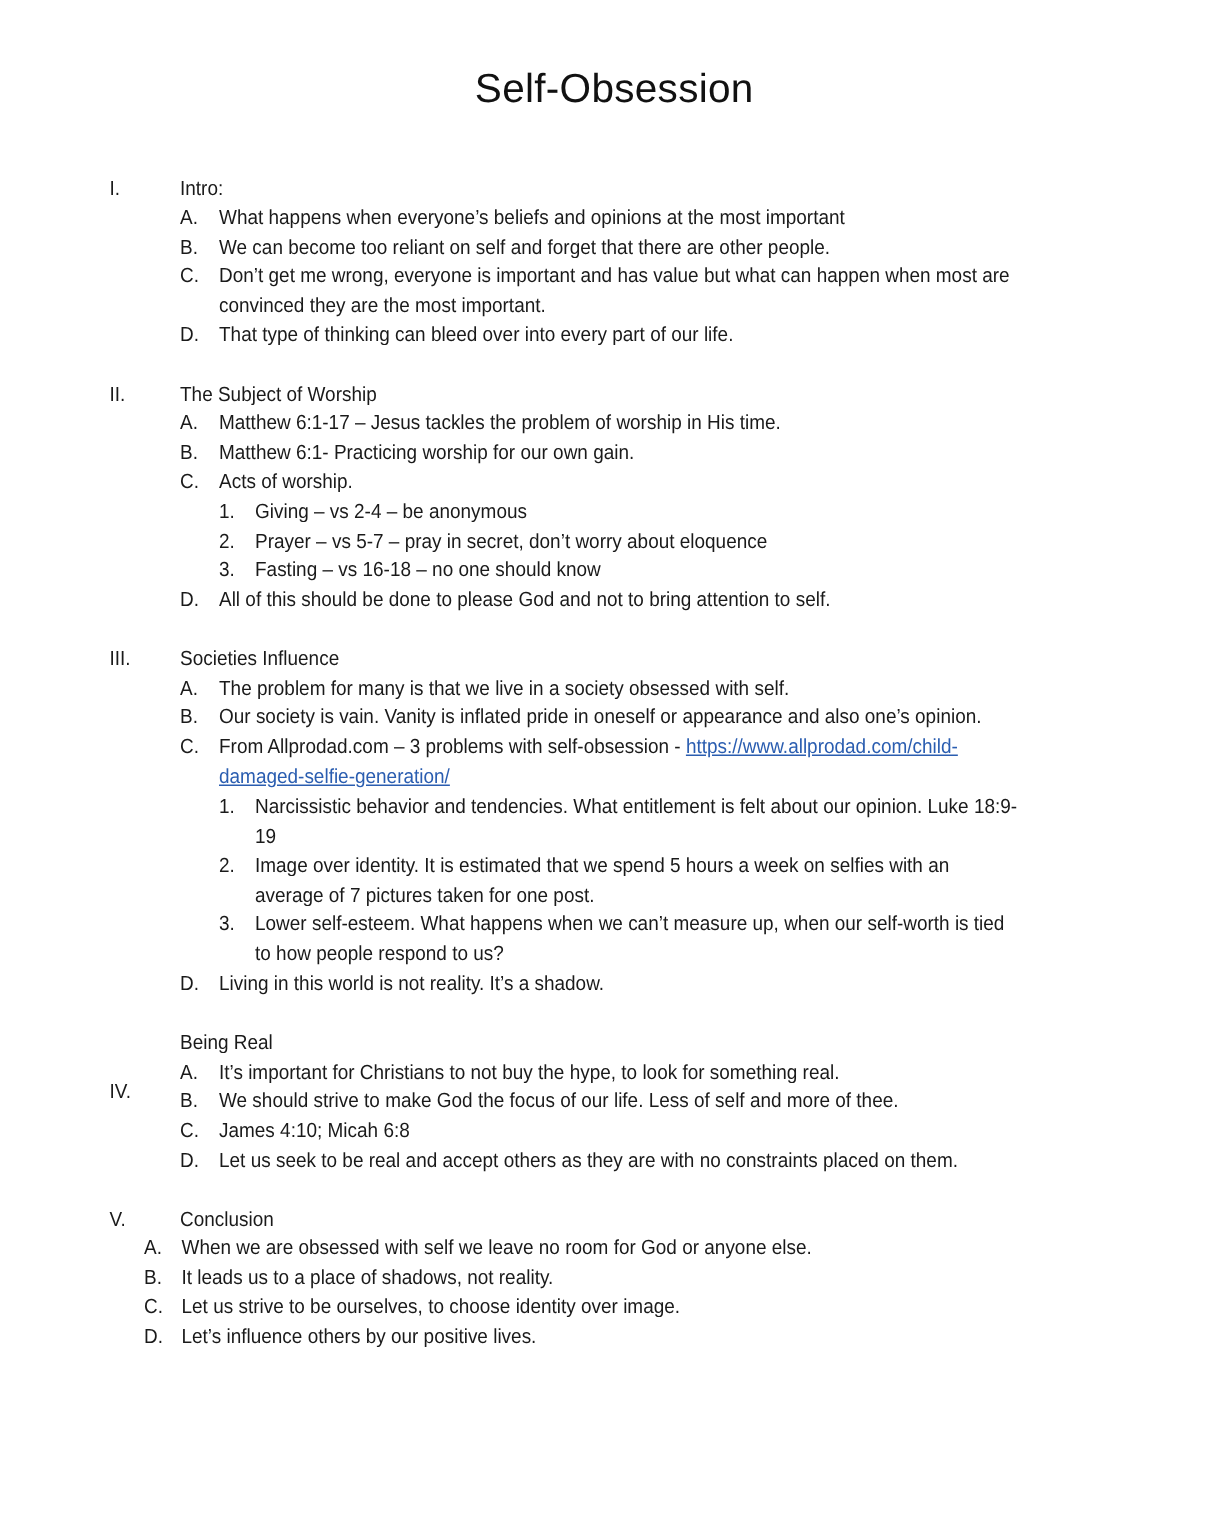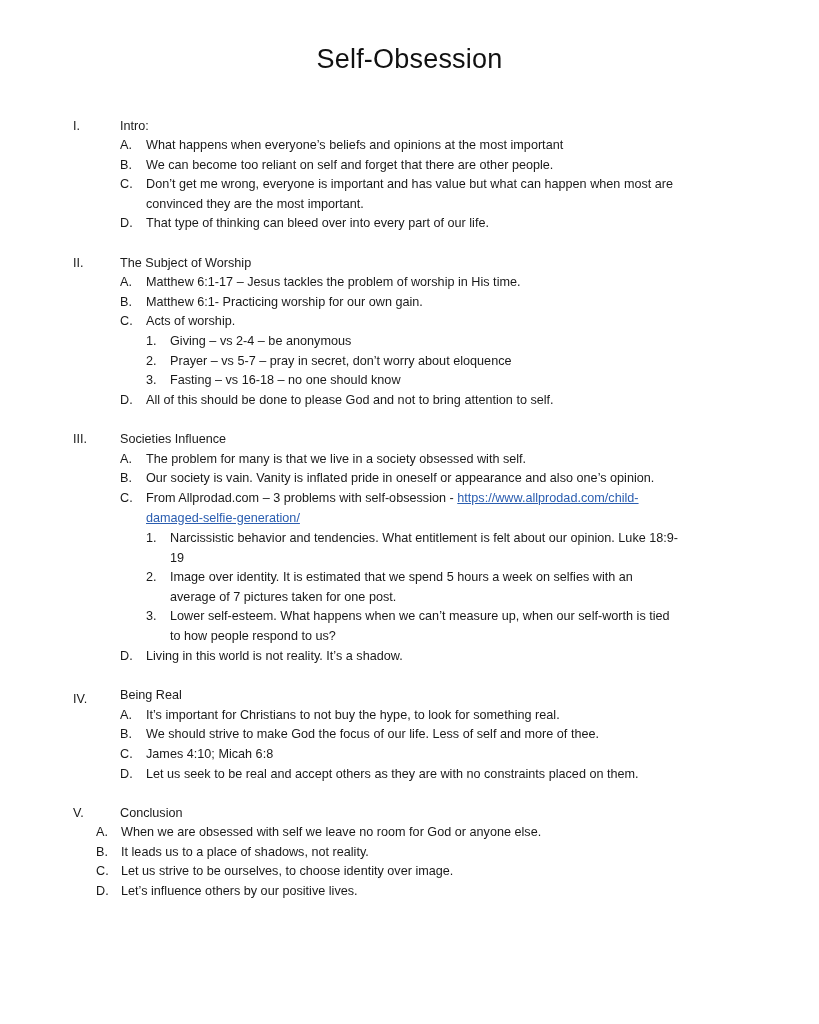--- a/index.html
+++ b/index.html
@@ -81,21 +81,21 @@
     <span class="row nt" style="top:567px">Image over identity.  It is estimated that we spend 5 hours a week on selfies with an</span>
     <span class="row nt" style="top:587px">average of 7 pictures taken for one post.</span>
     <span class="row nl" style="top:606px">3.</span>
     <span class="row nt" style="top:606px">Lower self-esteem. What happens when we can’t measure up, when our self-worth is tied</span>
     <span class="row nt" style="top:626px">to how people respond to us?</span>
     <span class="row ml" style="top:646px">D.</span>
     <span class="row mt" style="top:646px">Living in this world is not reality. It’s a shadow.</span>
   </div>
 
   <div>
-    <span class="row roman" style="top:689px">IV.</span>
+    <span class="row roman" style="top:718px">IV.</span>
     <span class="row head" style="top:685px">Being Real</span>
     <span class="row ml" style="top:705px">A.</span>
     <span class="row mt" style="top:705px">It’s important for Christians to not buy the hype, to look for something real.</span>
     <span class="row ml" style="top:724px">B.</span>
     <span class="row mt" style="top:724px">We should strive to make God the focus of our life. Less of self and more of thee.</span>
     <span class="row ml" style="top:744px">C.</span>
     <span class="row mt" style="top:744px">James 4:10; Micah 6:8</span>
     <span class="row ml" style="top:764px">D.</span>
     <span class="row mt" style="top:764px">Let us seek to be real and accept others as they are with no constraints placed on them.</span>
   </div>

